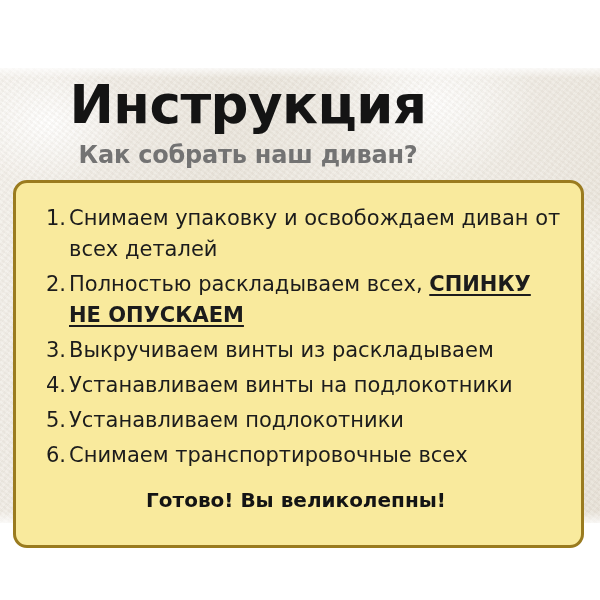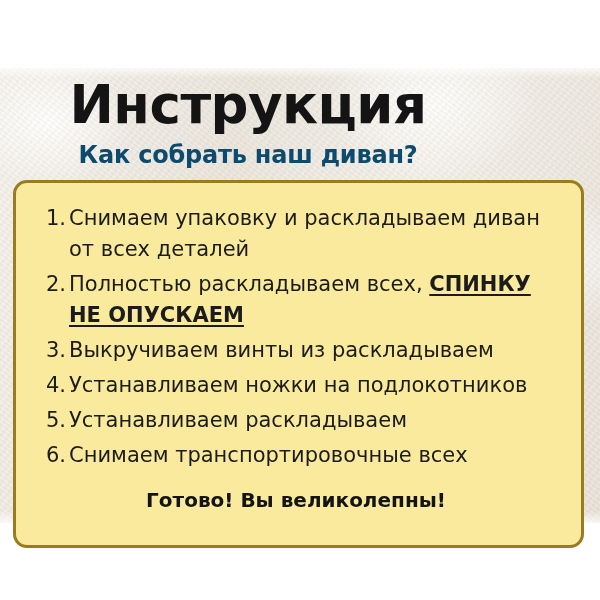--- a/index.html
+++ b/index.html
@@ -76,21 +76,21 @@
     letter-spacing: -0.5px;
     color: #141414;
     margin: 0;
   }
   #poster-subtitle {
     font-family: "DejaVu Sans", sans-serif;
     font-weight: bold;
     font-size: 24px;
     line-height: 30px;
     letter-spacing: -0.2px;
-    color: #0c4a6e;
+    color: #737373;
     margin: 6px 0 0 0;
   }
 
   
   #steps-card {
     position: absolute;
     left: 13px;
     top: 180px;
     width: 571px;
     height: 368px;
@@ -155,41 +155,41 @@
   <div id="heading-block">
     <h1 id="poster-title">Инструкция</h1>
     <h2 id="poster-subtitle">Как собрать наш диван?</h2>
   </div>
 
   <div id="steps-card">
     <ol id="steps-list">
 
       <li class="step-row">
         <span class="step-num">1.</span>
-        <span class="step-text"><span>Снимаем упаковку и раскладываем диван от всех деталей</span></span>
+        <span class="step-text"><span>Снимаем упаковку и освобождаем диван от всех деталей</span></span>
       </li>
 
       <li class="step-row">
         <span class="step-num">2.</span>
         <span class="step-text"><span>Полностью раскладываем всех, </span><span class="emph">СПИНКУ НЕ ОПУСКАЕМ </span></span>
       </li>
 
       <li class="step-row">
         <span class="step-num">3.</span>
         <span class="step-text"><span>Выкручиваем винты из раскладываем</span></span>
       </li>
 
       <li class="step-row">
         <span class="step-num">4.</span>
-        <span class="step-text"><span>Устанавливаем ножки на подлокотников</span></span>
+        <span class="step-text"><span>Устанавливаем винты на подлокотники</span></span>
       </li>
 
       <li class="step-row">
         <span class="step-num">5.</span>
-        <span class="step-text"><span>Устанавливаем раскладываем</span></span>
+        <span class="step-text"><span>Устанавливаем подлокотники</span></span>
       </li>
 
       <li class="step-row">
         <span class="step-num">6.</span>
         <span class="step-text"><span>Снимаем транспортировочные всех</span></span>
       </li>
 
     </ol>
 
     <p id="finish-line">Готово! Вы великолепны!</p>

